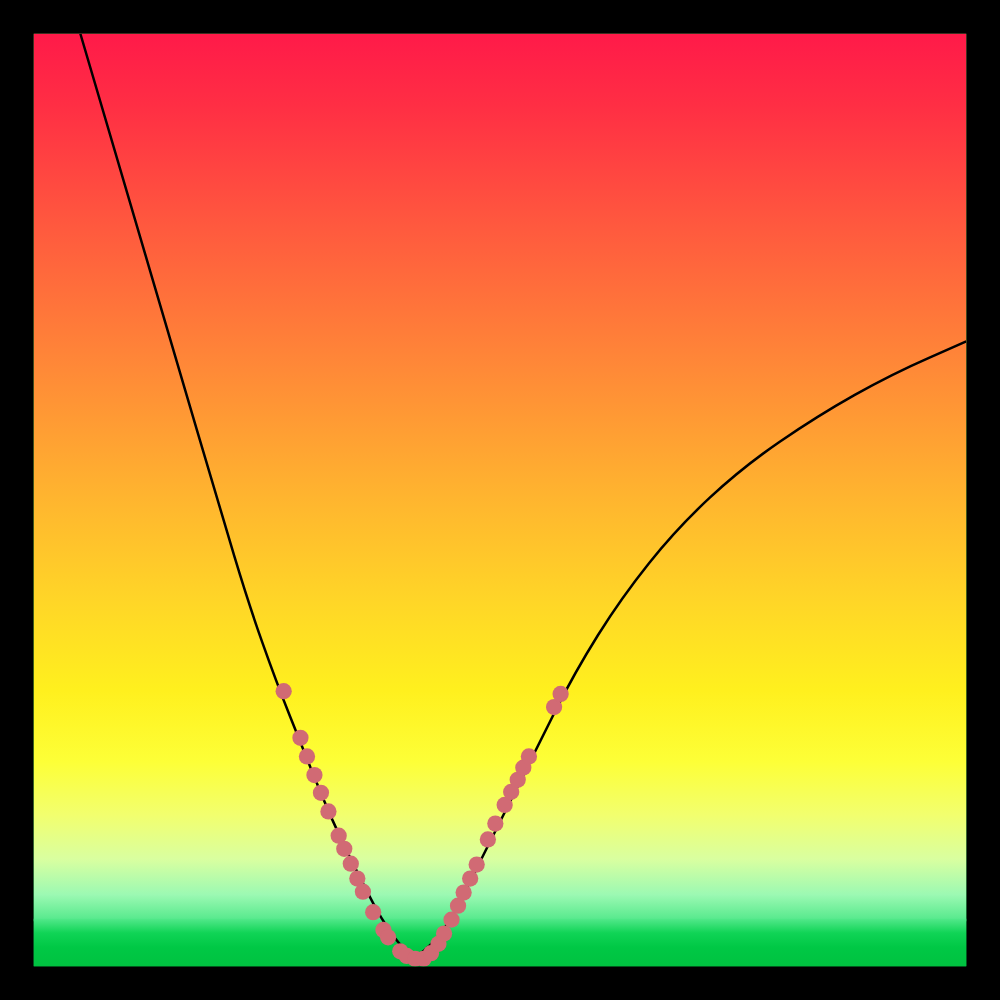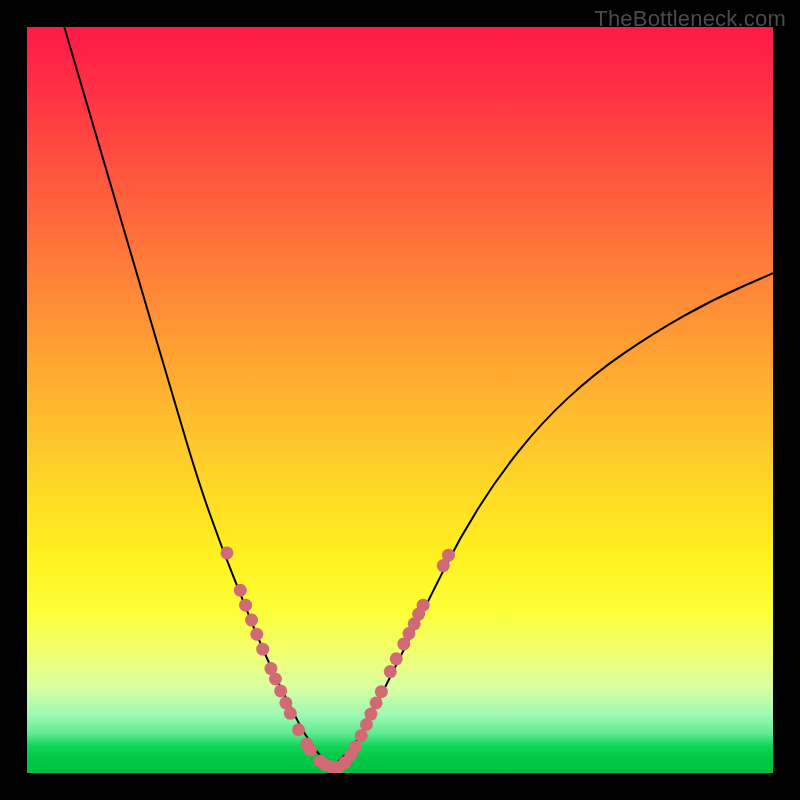--- a/index.html
+++ b/index.html
@@ -78,21 +78,20 @@
     top: 0;
     width: 746px;
     height: 746px;
     pointer-events: none;
   }
 </style>
 </head>
 <body>
 
 <div class="outer">
-  <div class="watermark">TheBottleneck.com</div>
   <div class="plot">
     <div class="grad"></div>
     <div class="green-band"></div>
     <svg class="curves" viewBox="0 0 746 746">
       <g id="curve-group">
           <path d="M 37.30 0.00 Q 74.60 126.82 93.25 190.23 Q 111.90 253.64 130.55 317.05 Q 149.20 380.46 160.39 417.76 Q 171.58 455.06 182.77 486.76 Q 193.96 518.47 205.15 546.44 Q 216.34 574.42 223.80 593.07 Q 231.26 611.72 238.72 628.50 Q 246.18 645.29 253.64 660.21 Q 261.10 675.13 266.69 686.32 Q 272.29 697.51 277.88 706.84 Q 283.48 716.16 289.08 723.62 Q 294.67 731.08 300.26 734.81 T 305.86 738.54" fill="none" stroke="#000000" stroke-width="2"></path>
           <path d="M 305.86 738.54 Q 320.78 727.35 328.24 716.16 Q 335.70 704.97 343.16 690.05 Q 350.62 675.13 361.81 652.75 Q 373.00 630.37 387.92 600.53 Q 402.84 570.69 417.76 540.85 Q 432.68 511.01 451.33 481.17 Q 469.98 451.33 492.36 423.36 Q 514.74 395.38 540.85 371.13 Q 566.96 346.89 596.80 326.38 Q 626.64 305.86 656.48 289.08 Q 686.32 272.29 716.16 259.24 T 746.00 246.18" fill="none" stroke="#000000" stroke-width="2"></path>
         </g>
       <g id="beads-group">
           <circle cx="199.93" cy="525.93" r="6.5" fill="#d16a74"></circle>

